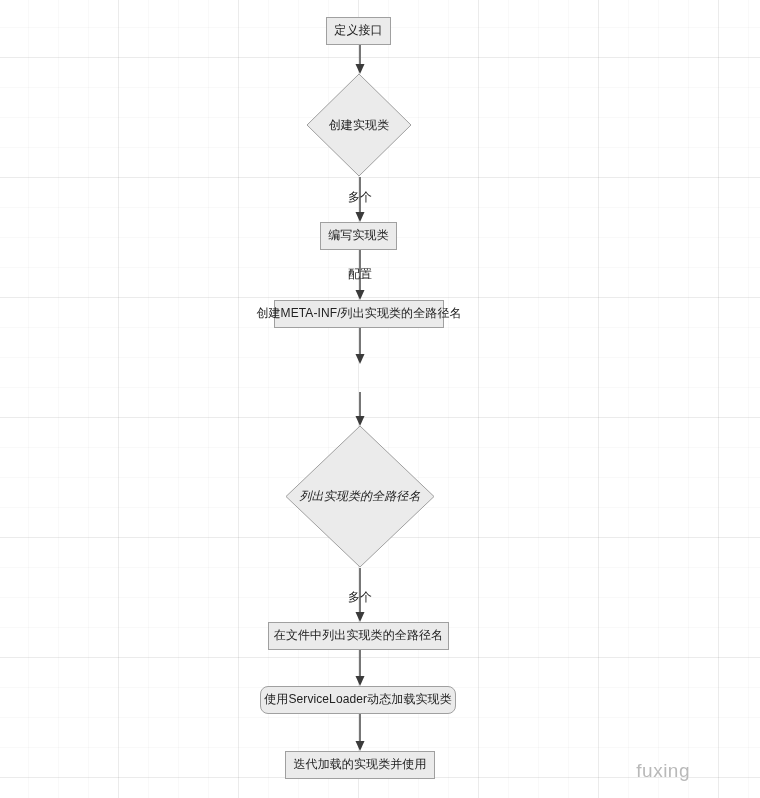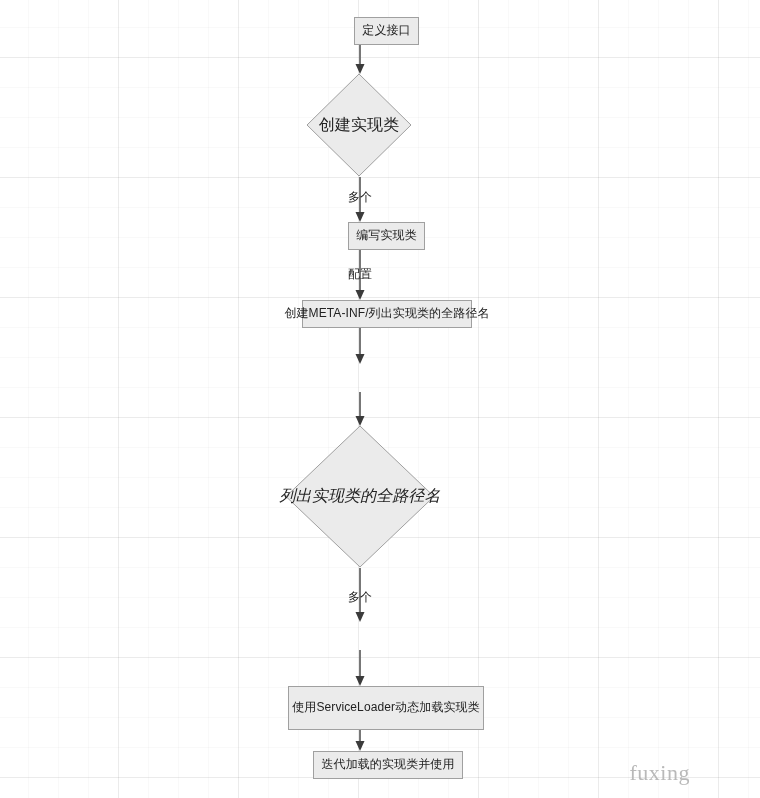--- a/index.html
+++ b/index.html
@@ -36,59 +36,58 @@
     background: #ebebeb;
     border: 1px solid #a0a0a0;
     color: #222222;
     font-size: 12px;
     line-height: 1.1;
     display: flex;
     align-items: center;
     justify-content: center;
     white-space: nowrap;
     letter-spacing: 0.1px;
-    margin-left: 28px;
   }
   .diamond-wrap {
     position: absolute;
     display: flex;
     align-items: center;
     justify-content: center;
   }
   .diamond-wrap svg {
     position: absolute;
     left: 0;
     top: 0;
     display: block;
   }
   .diamond-label {
     position: relative;
     z-index: 2;
     color: #222222;
-    font-size: 16px;
+    font-size: 12px;
     white-space: nowrap;
     letter-spacing: 0.1px;
   }
   .edge {
     position: absolute;
   }
   .edge svg { display: block; }
   .edge-label {
     position: absolute;
     color: #222222;
     font-size: 12px;
     background: transparent;
     white-space: nowrap;
     letter-spacing: 0.1px;
   }
   .watermark {
     position: absolute;
     color: #b9b9b9;
-    font-size: 22px;
-    font-family: Liberation Serif, serif;
+    font-size: 19px;
+    font-family: Liberation Sans, sans-serif;
     letter-spacing: 0.5px;
     user-select: none;
   }
 </style>
 </head>
 <body>
 
 <div id="canvas">
 
   <div class="edge" style="left:352px; top:44px;">
@@ -164,20 +163,21 @@
   <div class="node" style="left:274px; top:300px; width:170px; height:28px;">创建META-INF/列出实现类的全路径名</div>
 
 
   <div class="diamond-wrap" style="left:285px; top:425px; width:150px; height:143px;font-style:italic;">
     <svg width="150" height="143" viewBox="0 0 150 143">
       <polygon points="75,1 149,71.5 75,142 1,71.5" fill="#ebebeb" stroke="#a0a0a0" stroke-width="1"></polygon>
     </svg>
     <span class="diamond-label">列出实现类的全路径名</span>
   </div>
 
+  <div class="node" style="left:268px; top:622px; width:181px; height:28px;">在文件中列出实现类的全路径名</div>
 
-  <div class="node" style="left:260px; top:686px; width:196px; height:44px;">使用ServiceLoader动态加载实现类</div>
+  <div class="node" style="left:260px; top:686px; width:196px; height:28px;border-radius:8px;">使用ServiceLoader动态加载实现类</div>
 
   <div class="node" style="left:285px; top:751px; width:150px; height:28px;">迭代加载的实现类并使用</div>
 
   <div class="watermark" style="left:690px; top:760px; transform:translateX(-100%);">fuxing</div>
 
 </div>
 
 </body></html>

